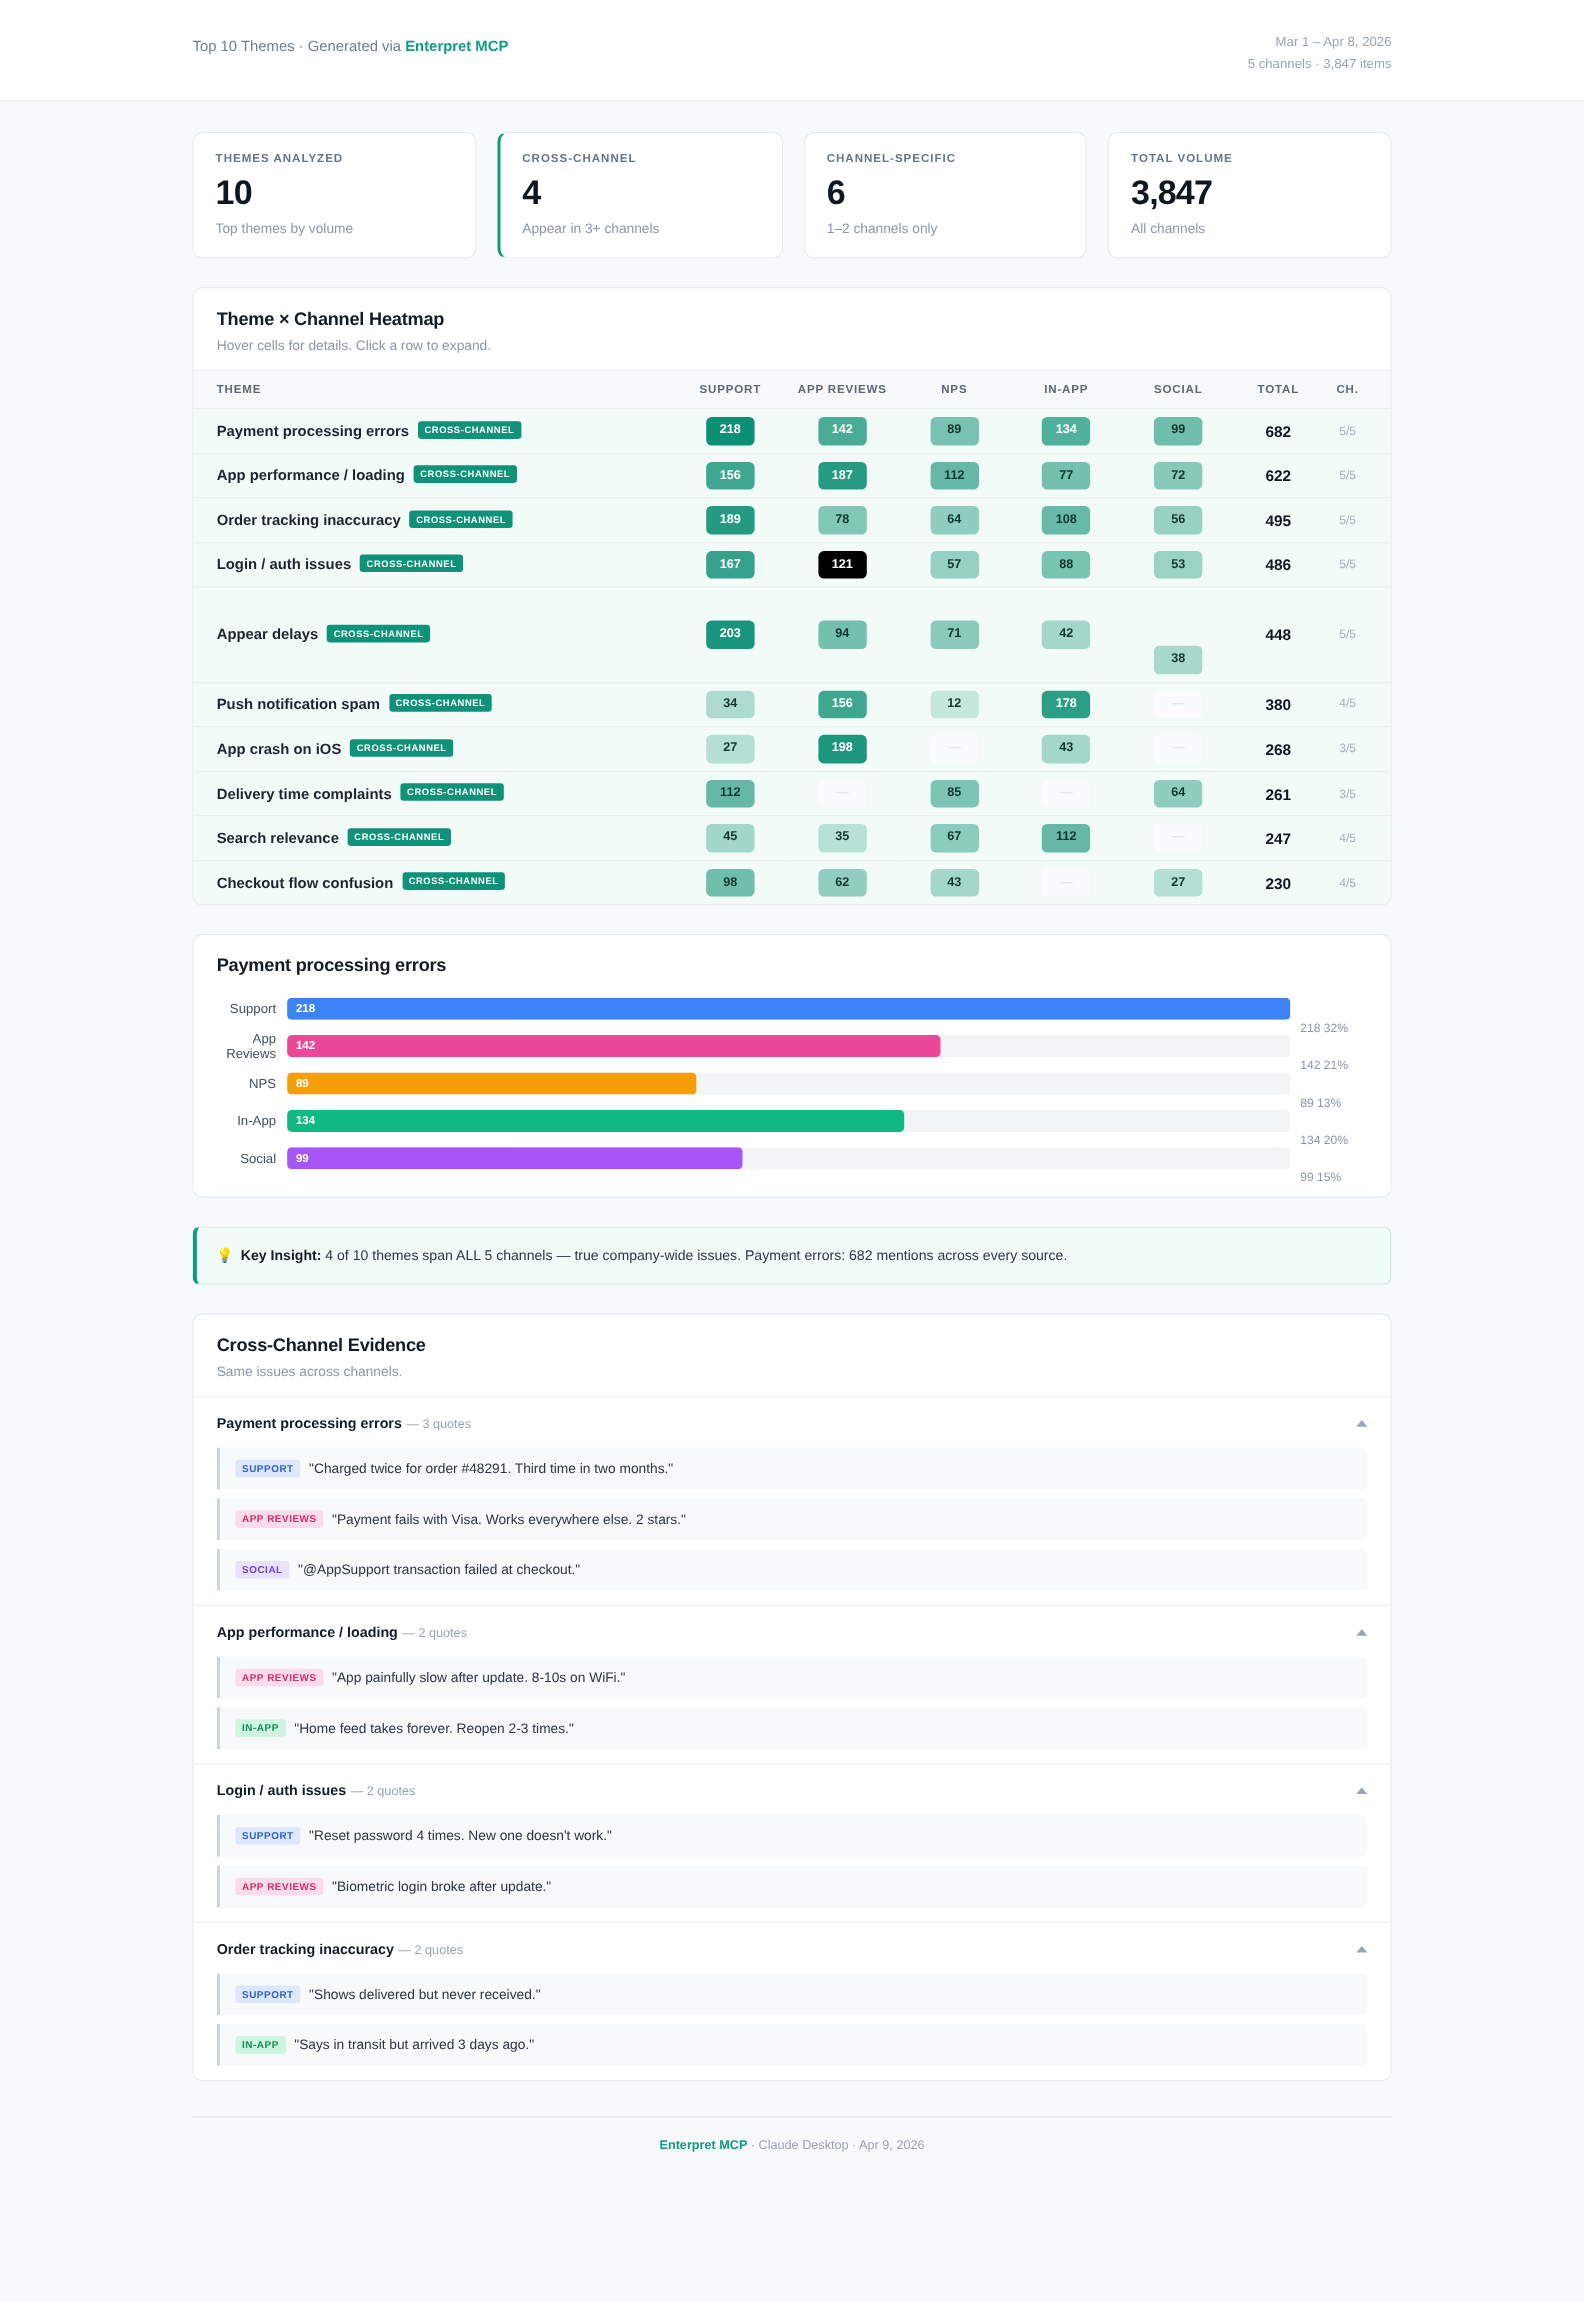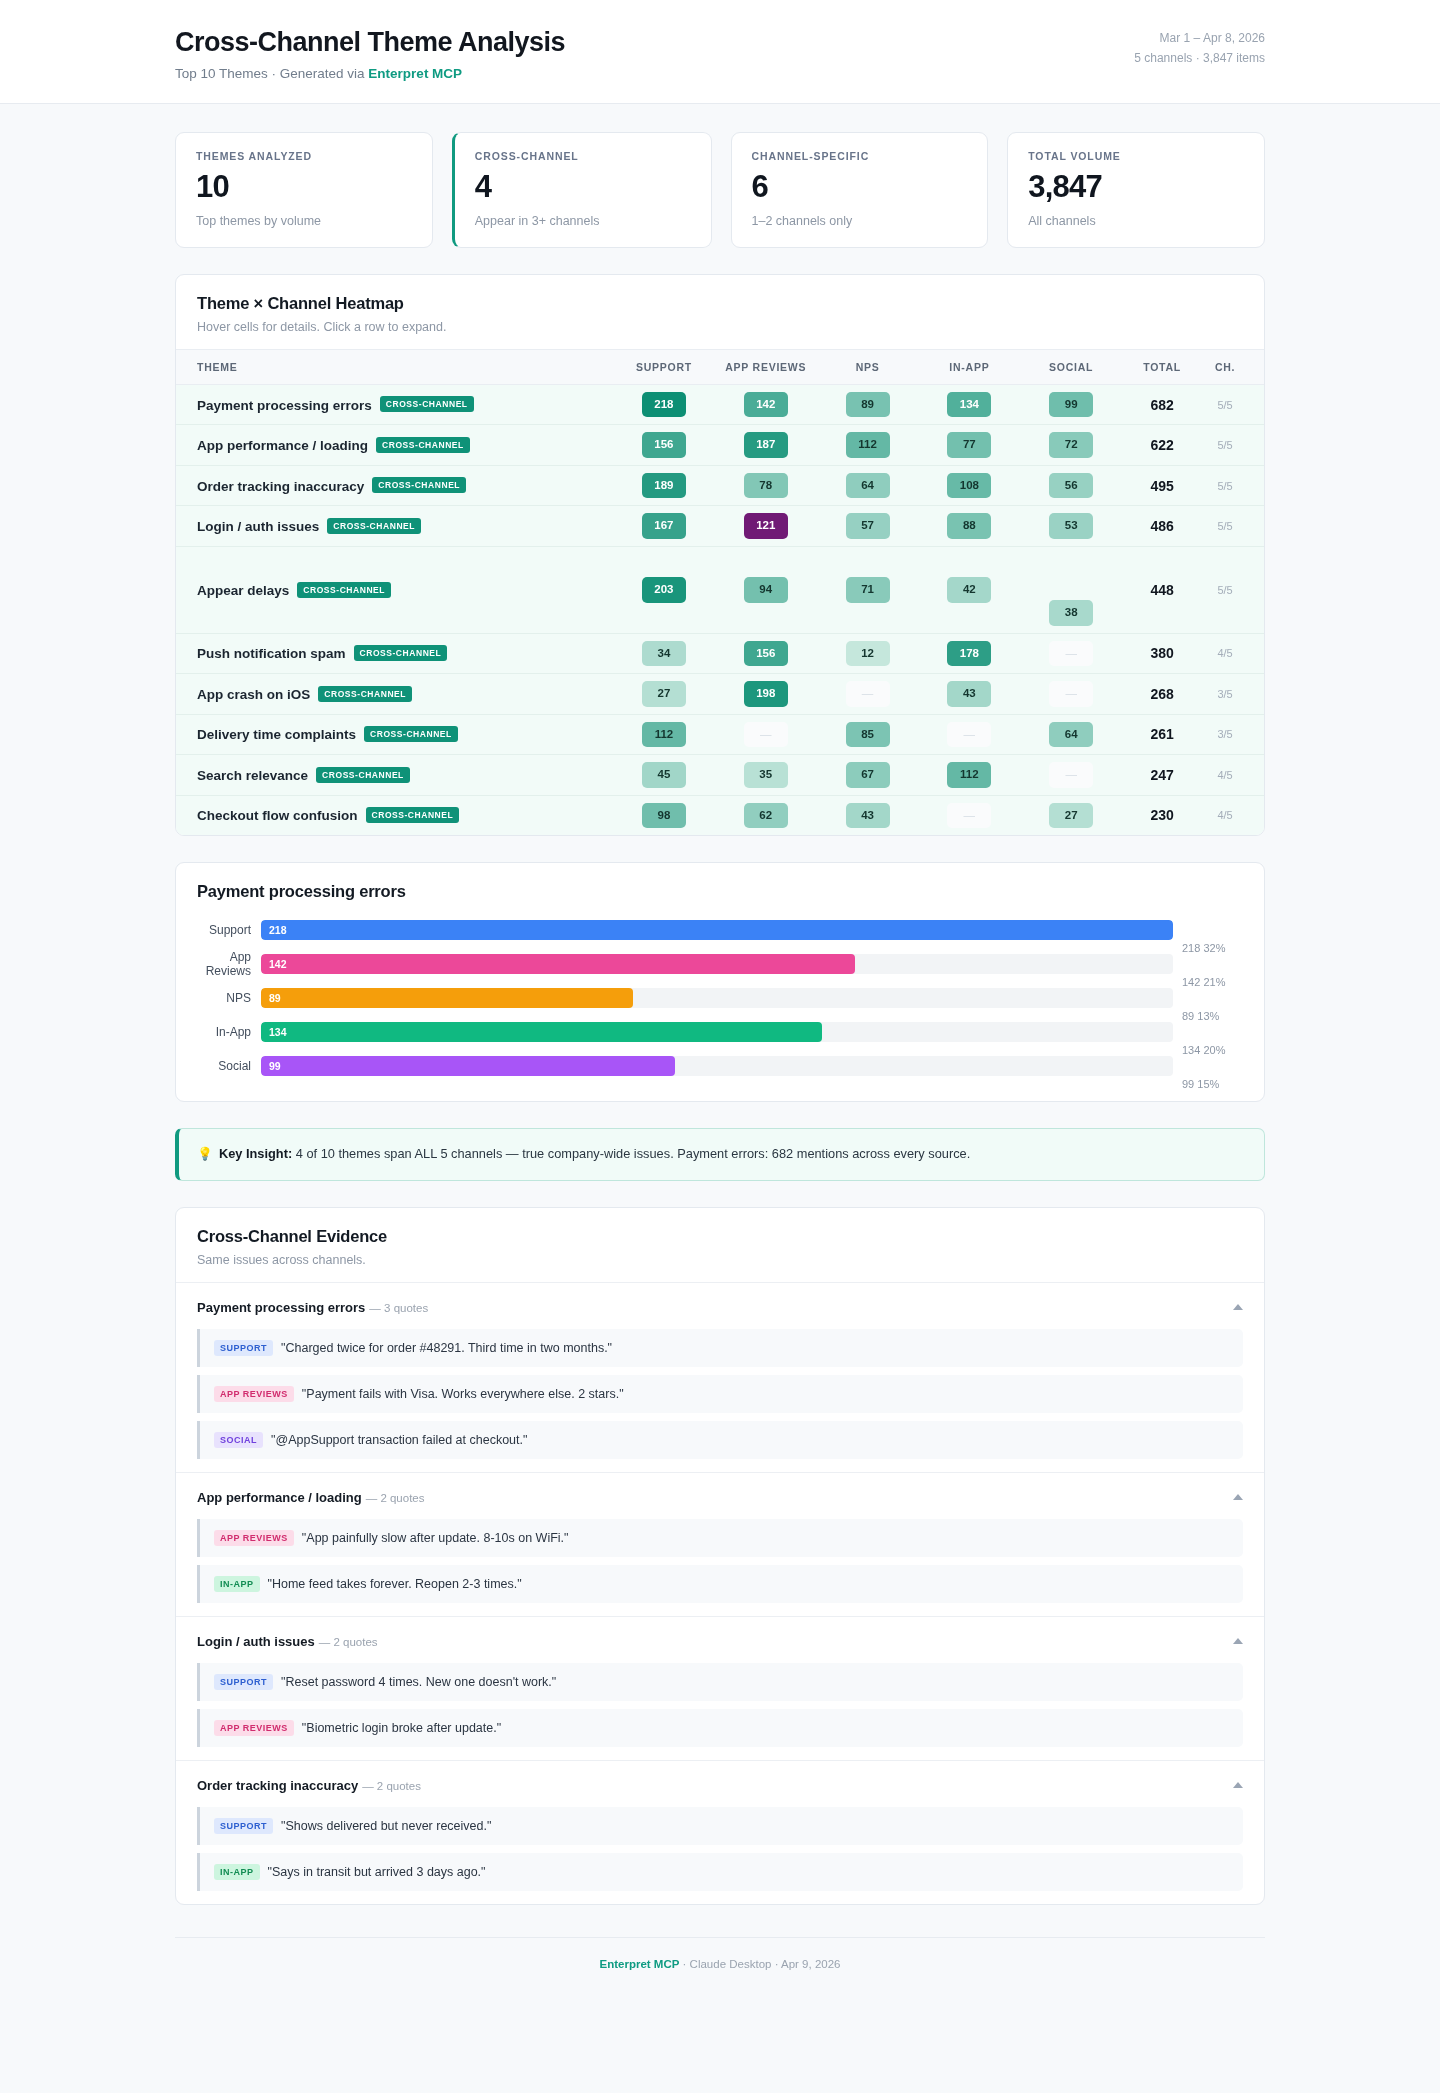--- a/index.html
+++ b/index.html
@@ -296,21 +296,20 @@
     color: #9aa3af;
   }
   .footer .brand { color: #0f9b82; font-weight: bold; }
 </style>
 </head>
 <body>
 
 <div class="page-header">
   <div class="header-inner">
     <div>
-      <div class="header-title">Cross-Channel Theme Analysis</div>
       <div class="header-sub">
         <span>Top 10 Themes · Generated via </span><span class="brand">Enterpret MCP</span>
       </div>
     </div>
     <div class="header-meta">
       <div>Mar 1 – Apr 8, 2026</div>
       <div>5 channels · 3,847 items</div>
     </div>
   </div>
 </div>
@@ -385,21 +384,21 @@
             <td class="cell"><span class="chip" style="background: rgb(130,199,182); color:#14362f;">78</span></td>
             <td class="cell"><span class="chip" style="background: rgb(143,205,190); color:#14362f;">64</span></td>
             <td class="cell"><span class="chip" style="background: rgb(103,186,167); color:#14362f;">108</span></td>
             <td class="cell"><span class="chip" style="background: rgb(151,209,194); color:#14362f;">56</span></td>
             <td class="total-cell">495</td>
             <td class="ch-cell">5/5</td>
           </tr>
           <tr>
             <td class="theme-cell"><span class="theme-name">Login / auth issues</span><span class="cc-badge">CROSS-CHANNEL</span></td>
             <td class="cell"><span class="chip" style="background: rgb(54,162,139); color:#ffffff;">167</span></td>
-            <td class="cell"><span class="chip" style="background: #701a75; color:#ffffff;">121</span></td>
+            <td class="cell"><span class="chip" style="background: #000000; color:#ffffff;">121</span></td>
             <td class="cell"><span class="chip" style="background: rgb(150,208,194); color:#14362f;">57</span></td>
             <td class="cell"><span class="chip" style="background: rgb(121,195,177); color:#14362f;">88</span></td>
             <td class="cell"><span class="chip" style="background: rgb(154,210,196); color:#14362f;">53</span></td>
             <td class="total-cell">486</td>
             <td class="ch-cell">5/5</td>
           </tr>
           <tr>
             <td class="theme-cell"><span class="theme-name">Appear delays</span><span class="cc-badge">CROSS-CHANNEL</span></td>
             <td class="cell"><span class="chip" style="background: rgb(25,149,123); color:#ffffff;">203</span></td>
             <td class="cell"><span class="chip" style="background: rgb(116,192,174); color:#14362f;">94</span></td>

